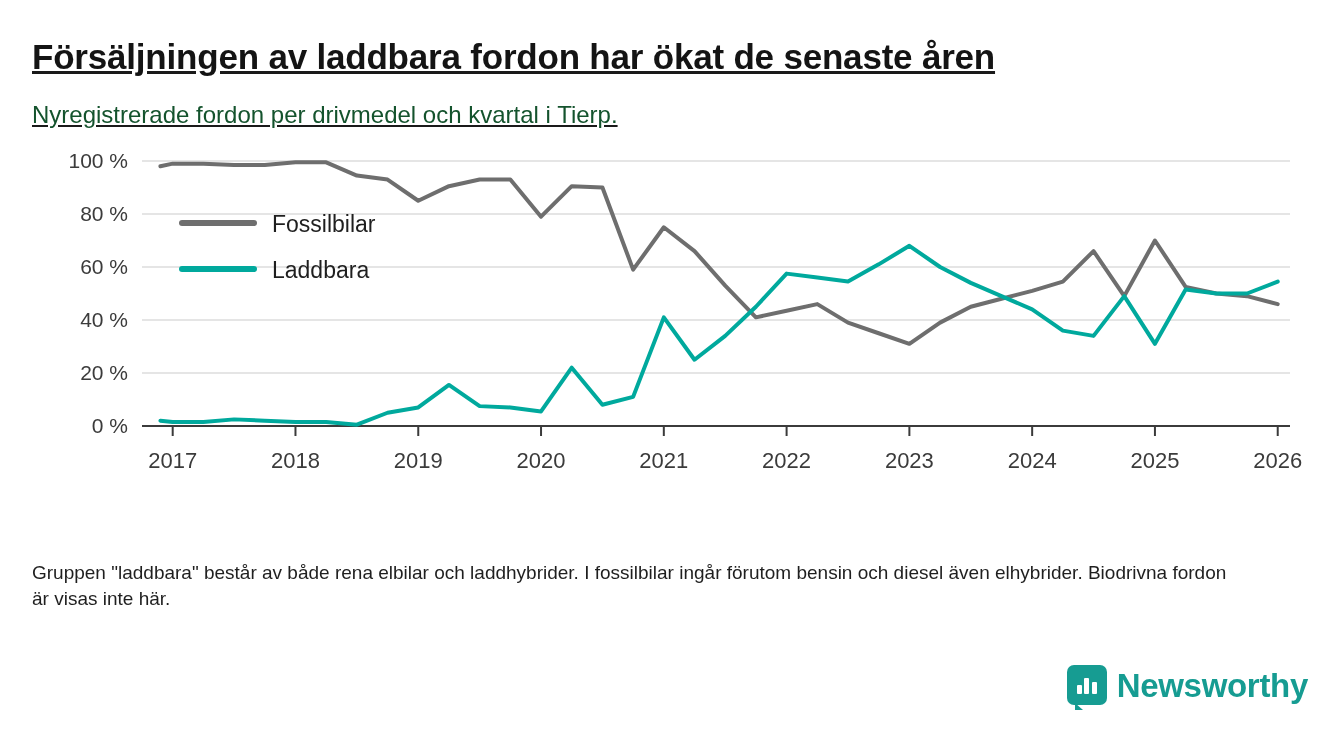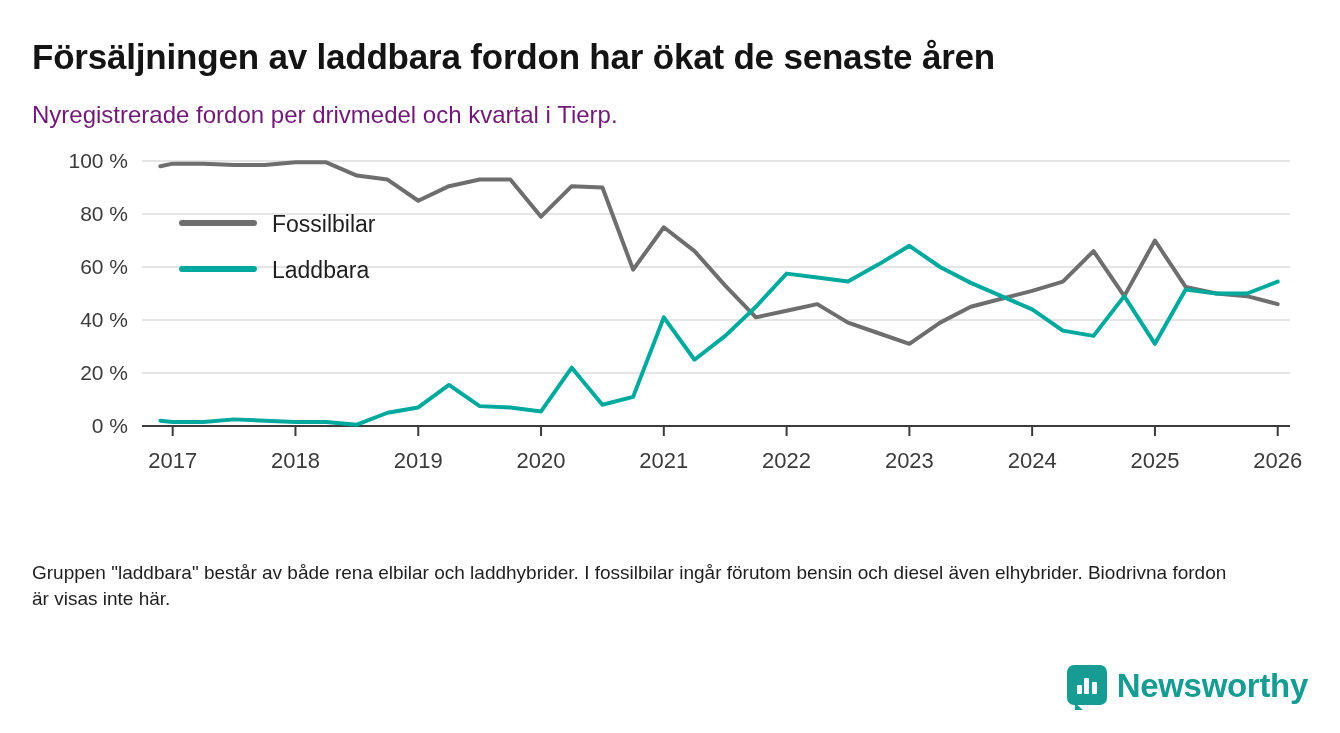--- a/index.html
+++ b/index.html
@@ -14,34 +14,35 @@
     color: #1a1a1a;
     overflow: hidden;
     position: relative;
   }
   .page {
     position: relative;
     width: 1340px;
     height: 733px;
     box-sizing: border-box;
     padding: 0 32px;
+    text-decoration: underline;
   }
   .title {
     font-size: 35px;
     font-weight: bold;
     letter-spacing: -0.2px;
     color: #141414;
     margin: 0;
     padding-top: 38px;
     line-height: 1.1;
   }
   .subtitle {
     font-size: 24px;
     font-weight: normal;
-    color: #701a75;
+    color: #14532d;
     margin: 0;
     padding-top: 24px;
     line-height: 1.2;
   }
   .chart-wrap {
     position: relative;
     margin-top: 22px;
     width: 1276px;
     height: 330px;
   }

